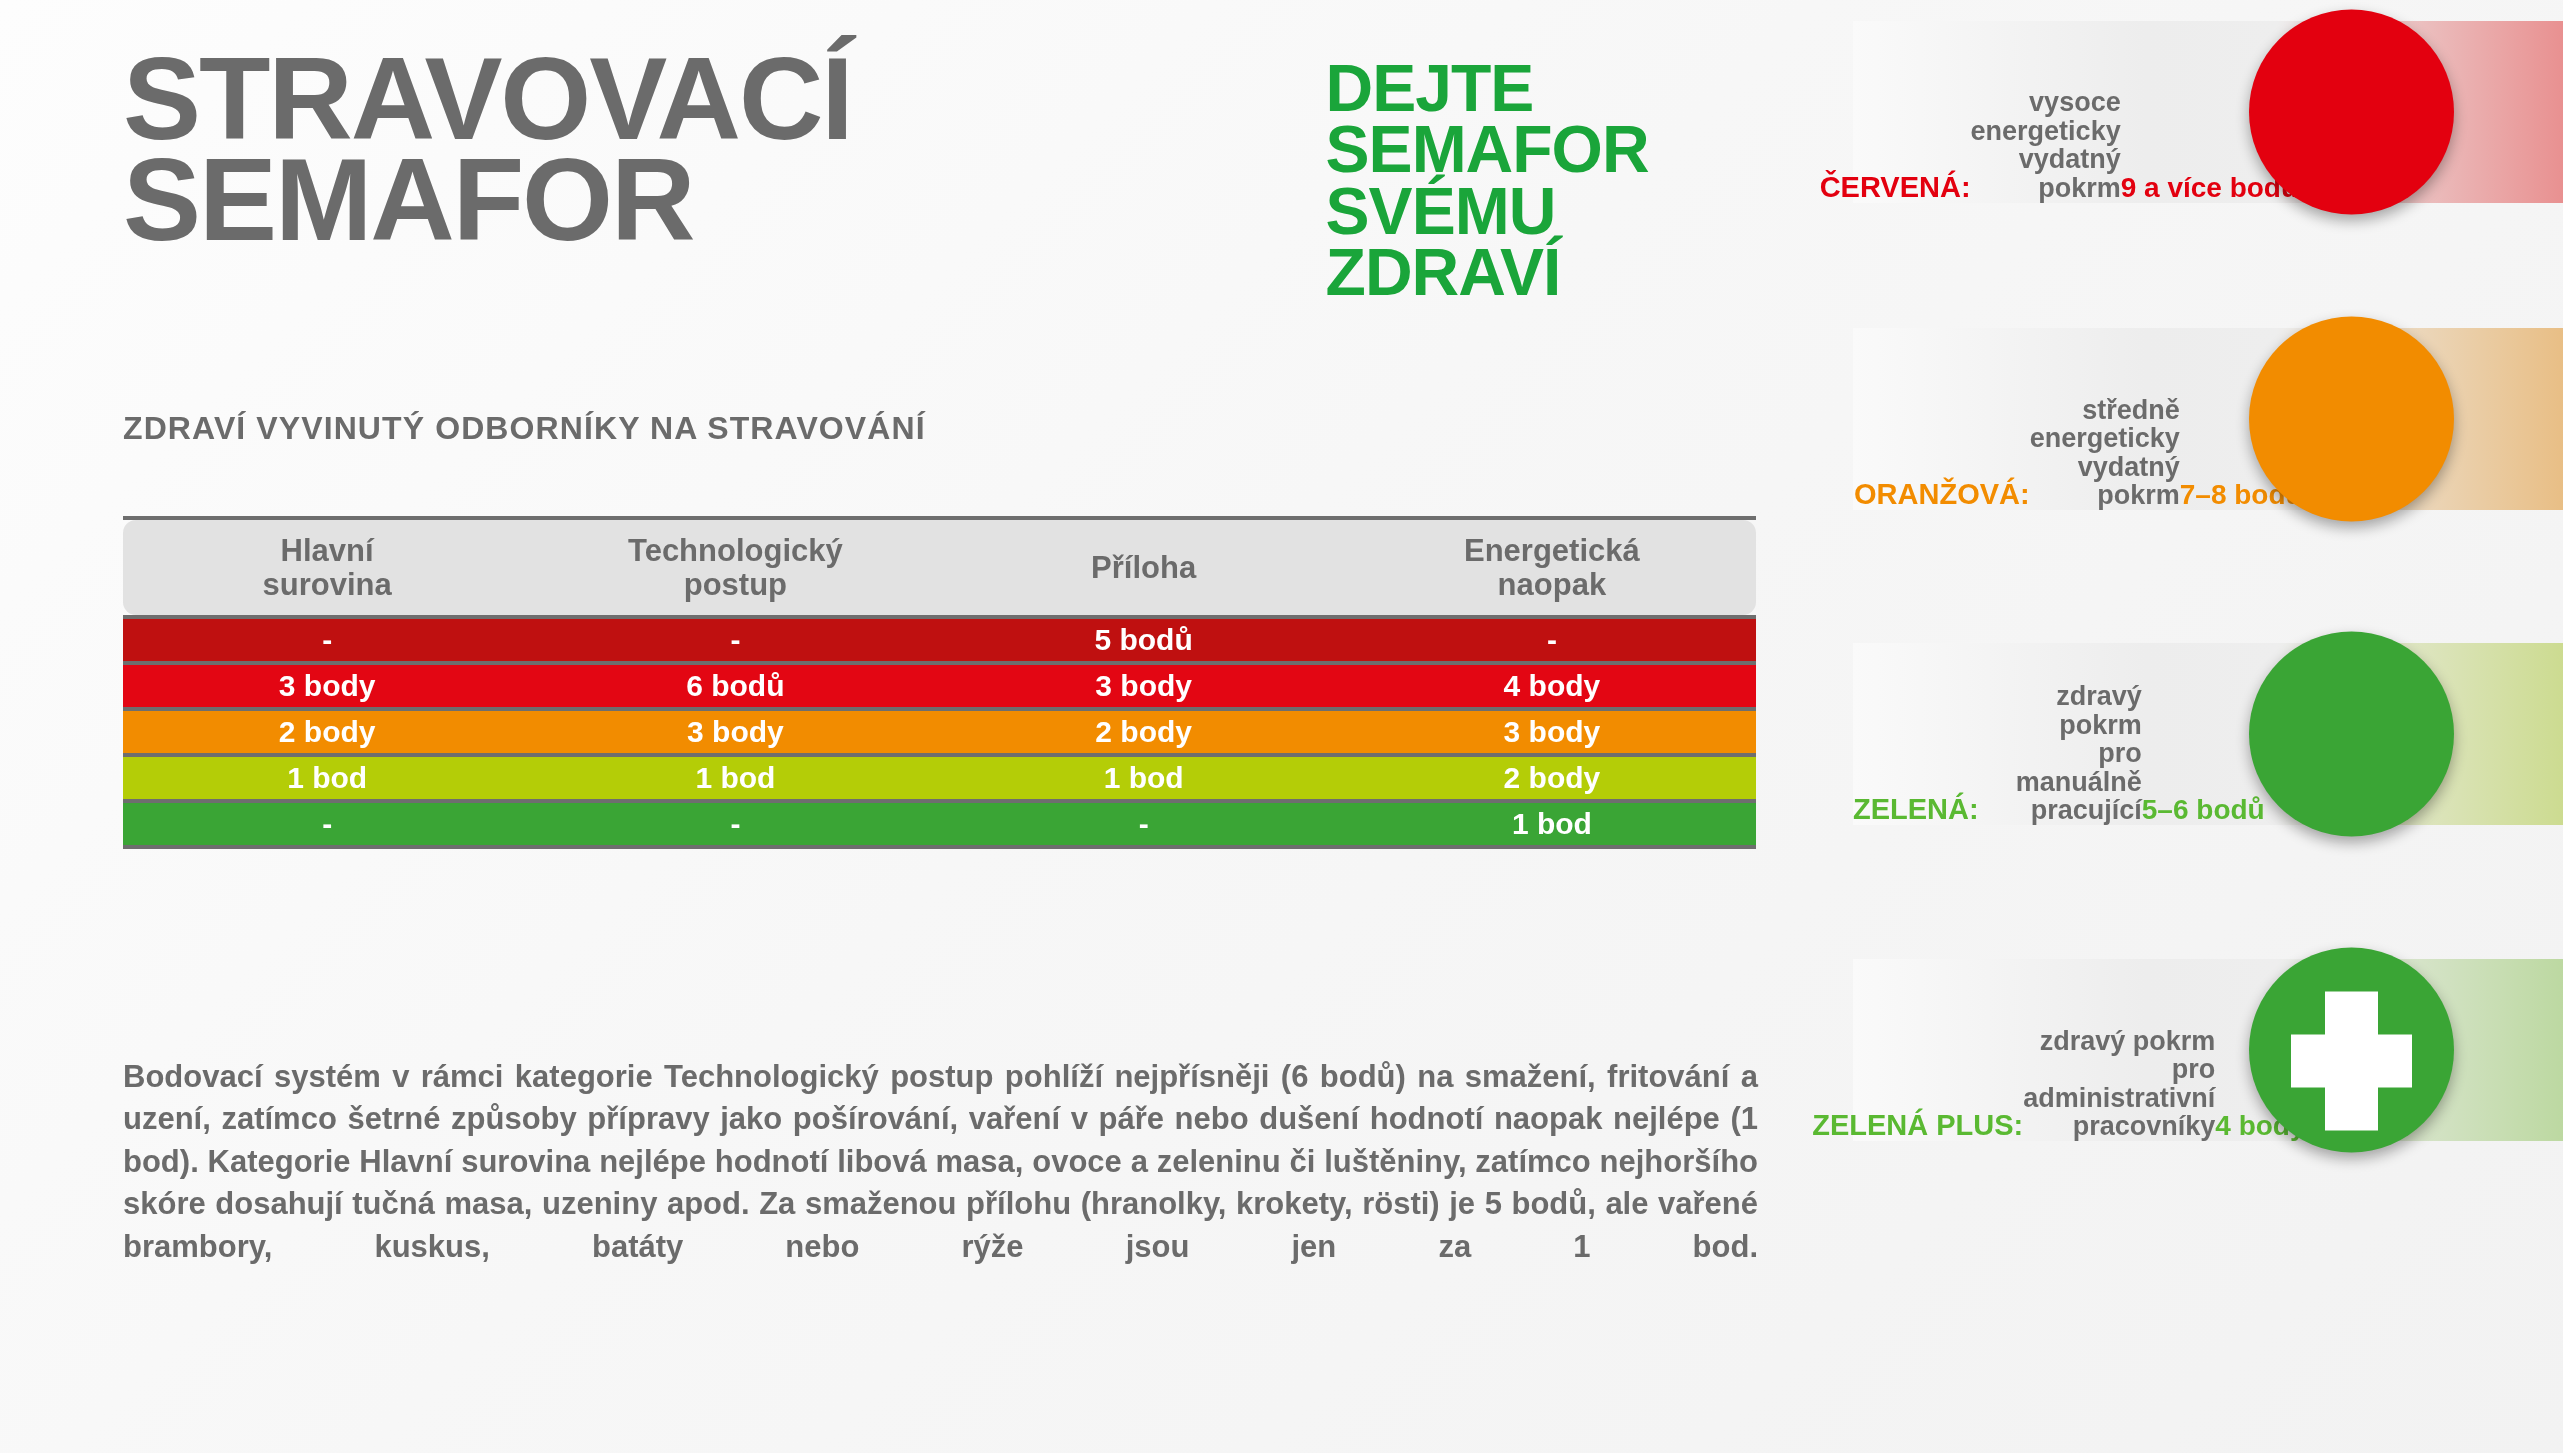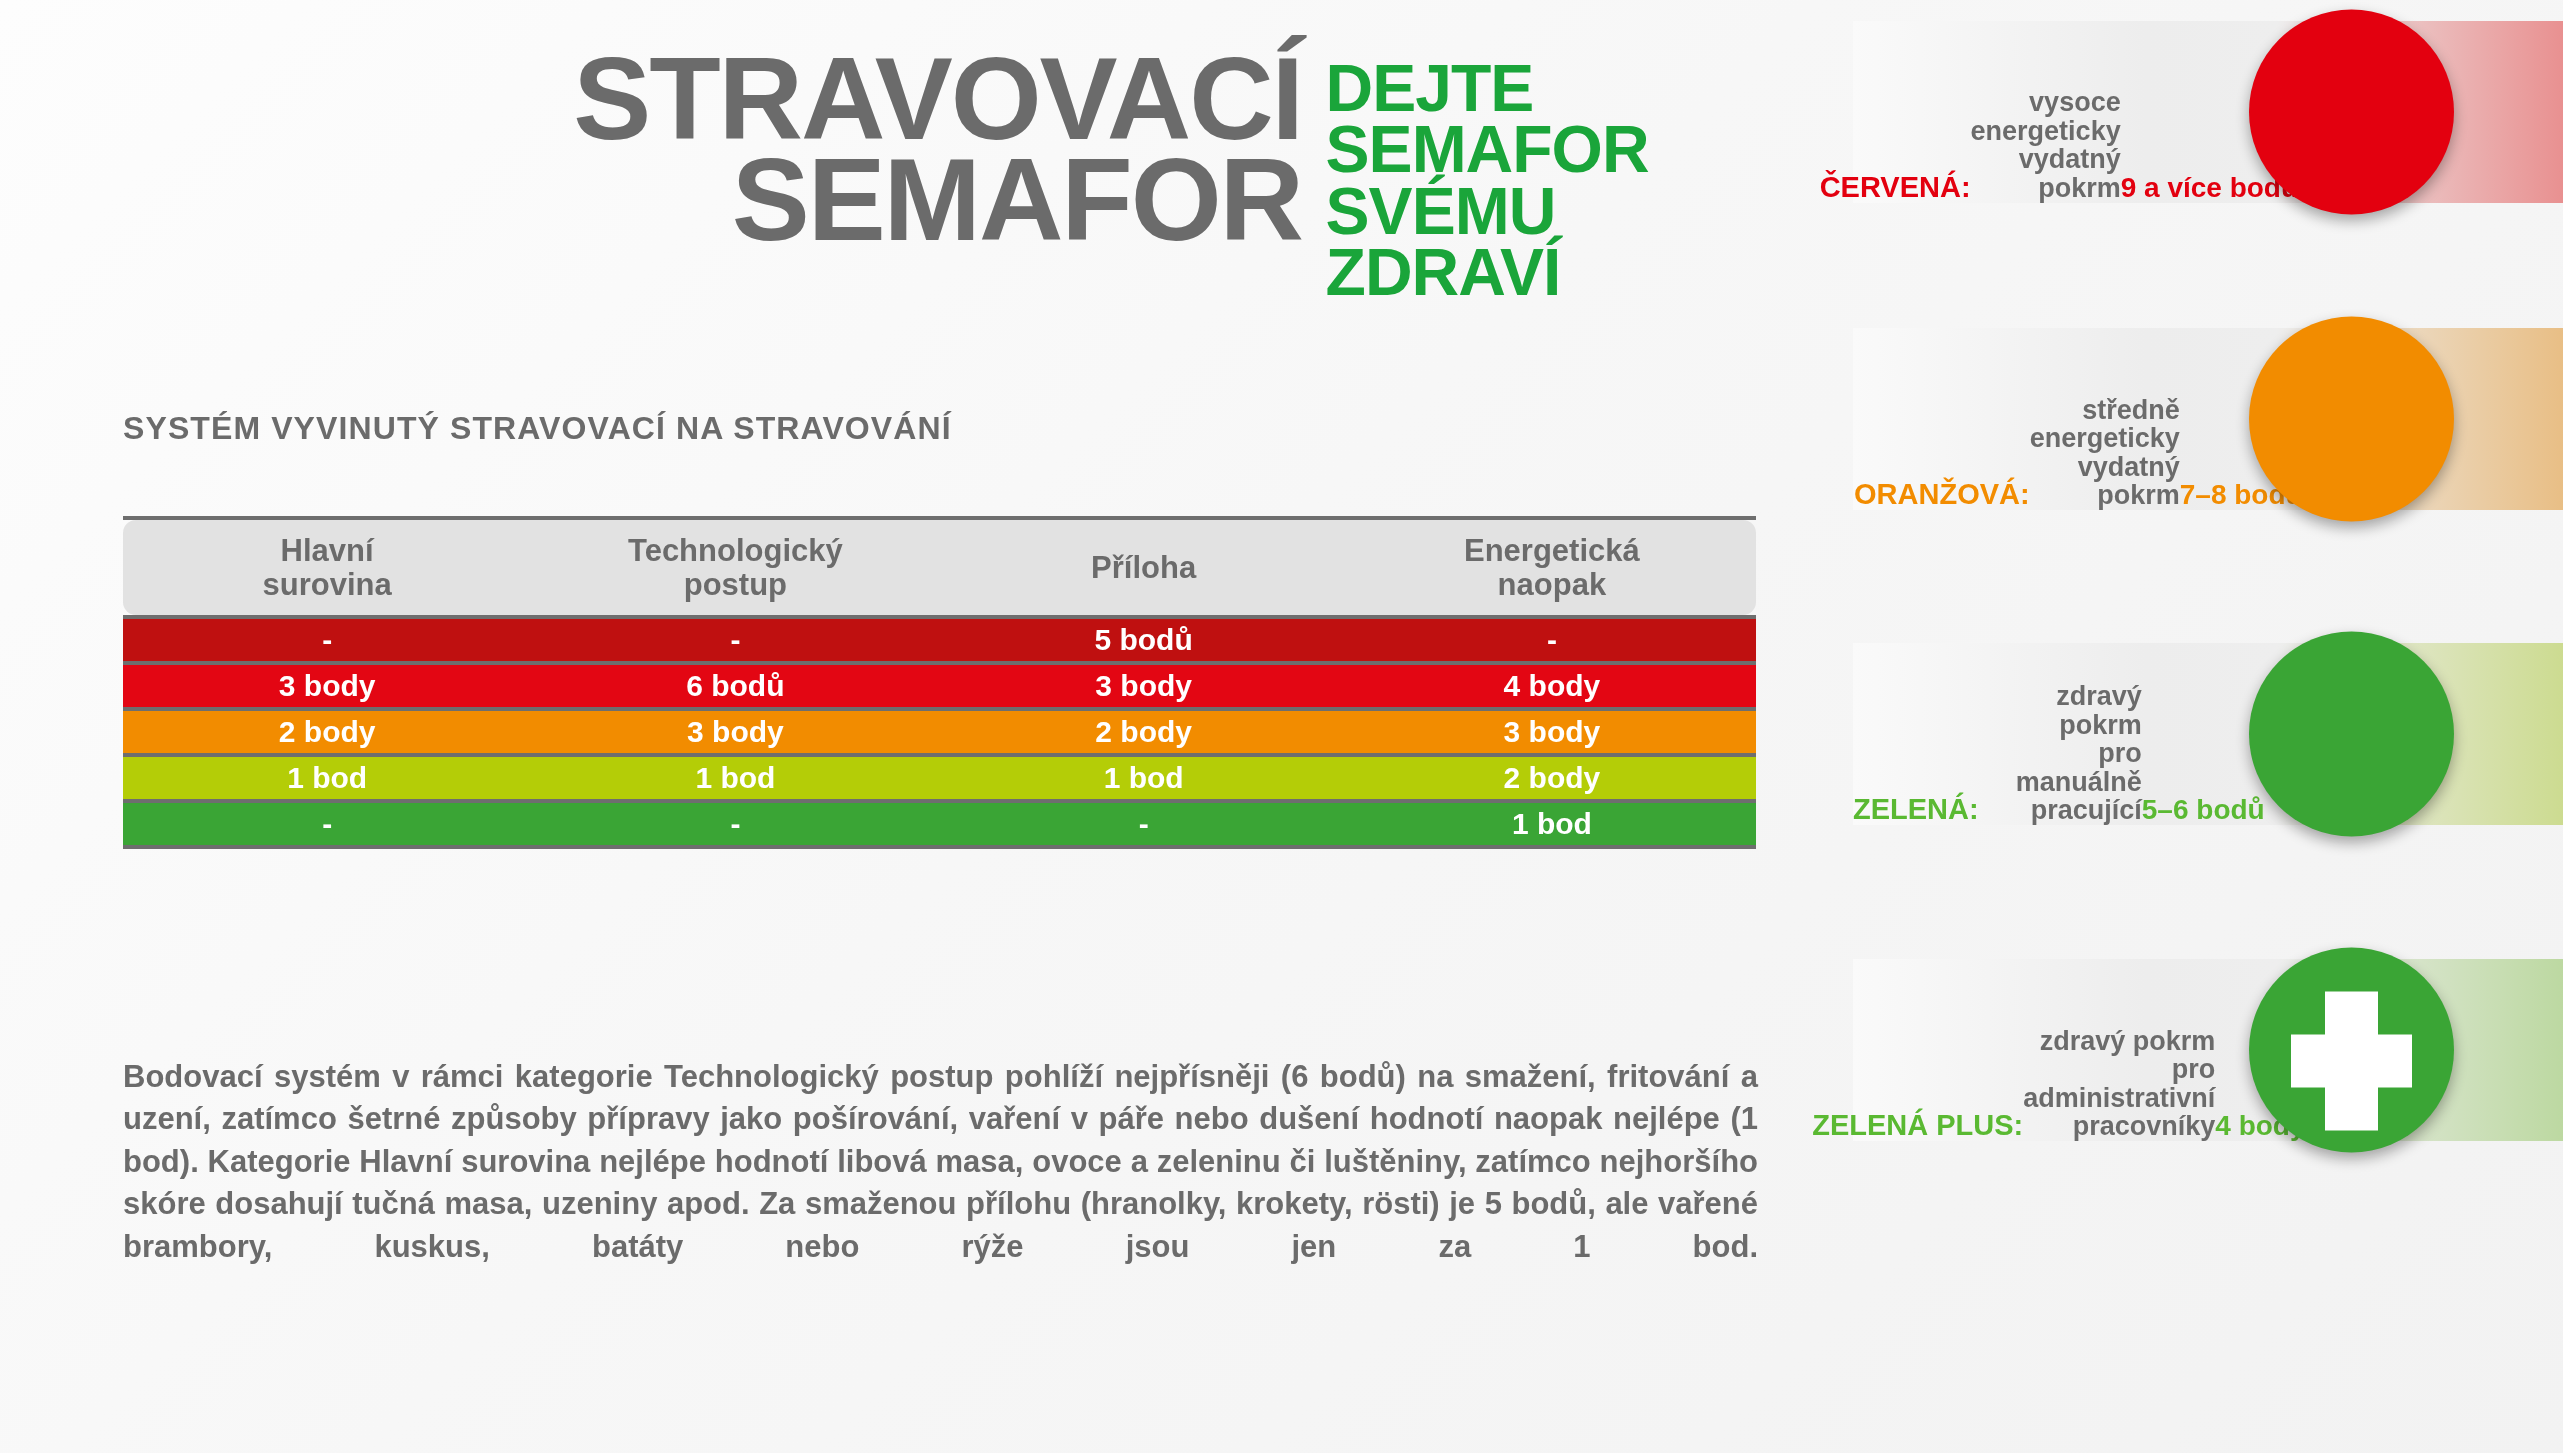--- a/index.html
+++ b/index.html
@@ -17,21 +17,21 @@
 
   
   #left { position:absolute; left:0; top:0; width:1825px; height:1453px; }
 
   #title-block { position:absolute; left:123px; top:49px; width:1640px; }
   #title-flex { display:flex; align-items:flex-start; }
 
   .title-main {
     font-size:117px; line-height:0.86; font-weight:bold;
     color:#6b6b6b; letter-spacing:-2.1px;
-    text-align:right; width:1179px;
+    text-align:left; width:1179px;
     font-stretch:condensed;
   }
   .title-main .l1, .title-main .l2 { display:block; white-space:nowrap; }
 
   .title-green {
     font-size:66px; line-height:0.93; font-weight:bold;
     color:#1aa53a; letter-spacing:-1px; margin-left:23.6px;
     margin-top:9px; white-space:nowrap;
   }
   .title-green span { display:block; }
@@ -128,21 +128,21 @@
         </div>
         <div class="title-green">
           <span>DEJTE</span>
           <span>SEMAFOR</span>
           <span>SVÉMU</span>
           <span>ZDRAVÍ</span>
         </div>
       </div>
     </div>
 
-    <div id="subtitle">SYSTÉM VYVINUTÝ STRAVOVACÍ NA STRAVOVÁNÍ</div>
+    <div id="subtitle">ZDRAVÍ VYVINUTÝ ODBORNÍKY NA STRAVOVÁNÍ</div>
 
     <div id="semafor-table">
       <div class="trow" id="header-row" style="background: rgb(226, 226, 226); border-radius: 13px;">
         <div class="tcell">Hlavní
 surovina</div>
         <div class="tcell">Technologický
 postup</div>
         <div class="tcell">Příloha</div>
         <div class="tcell">Energetická
 naopak</div>

